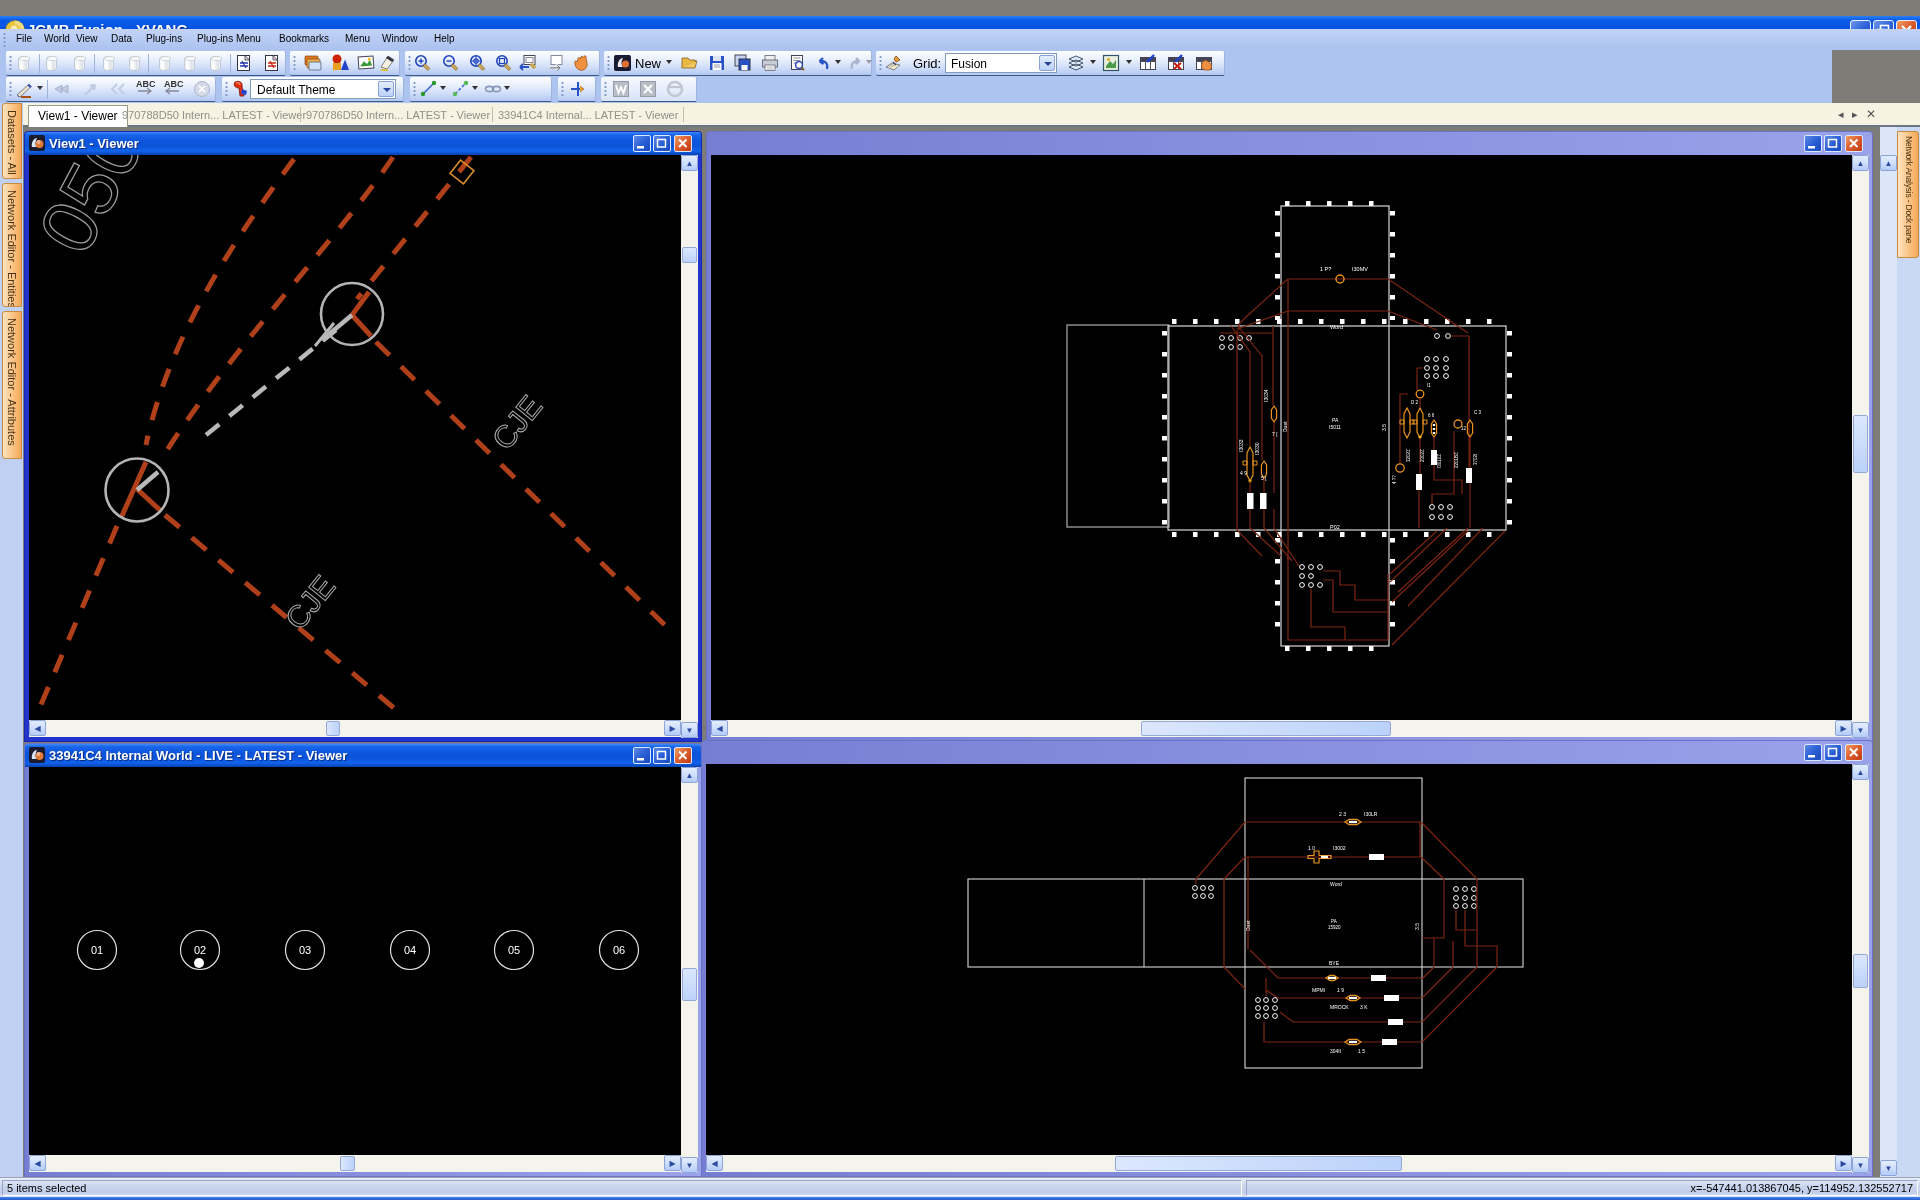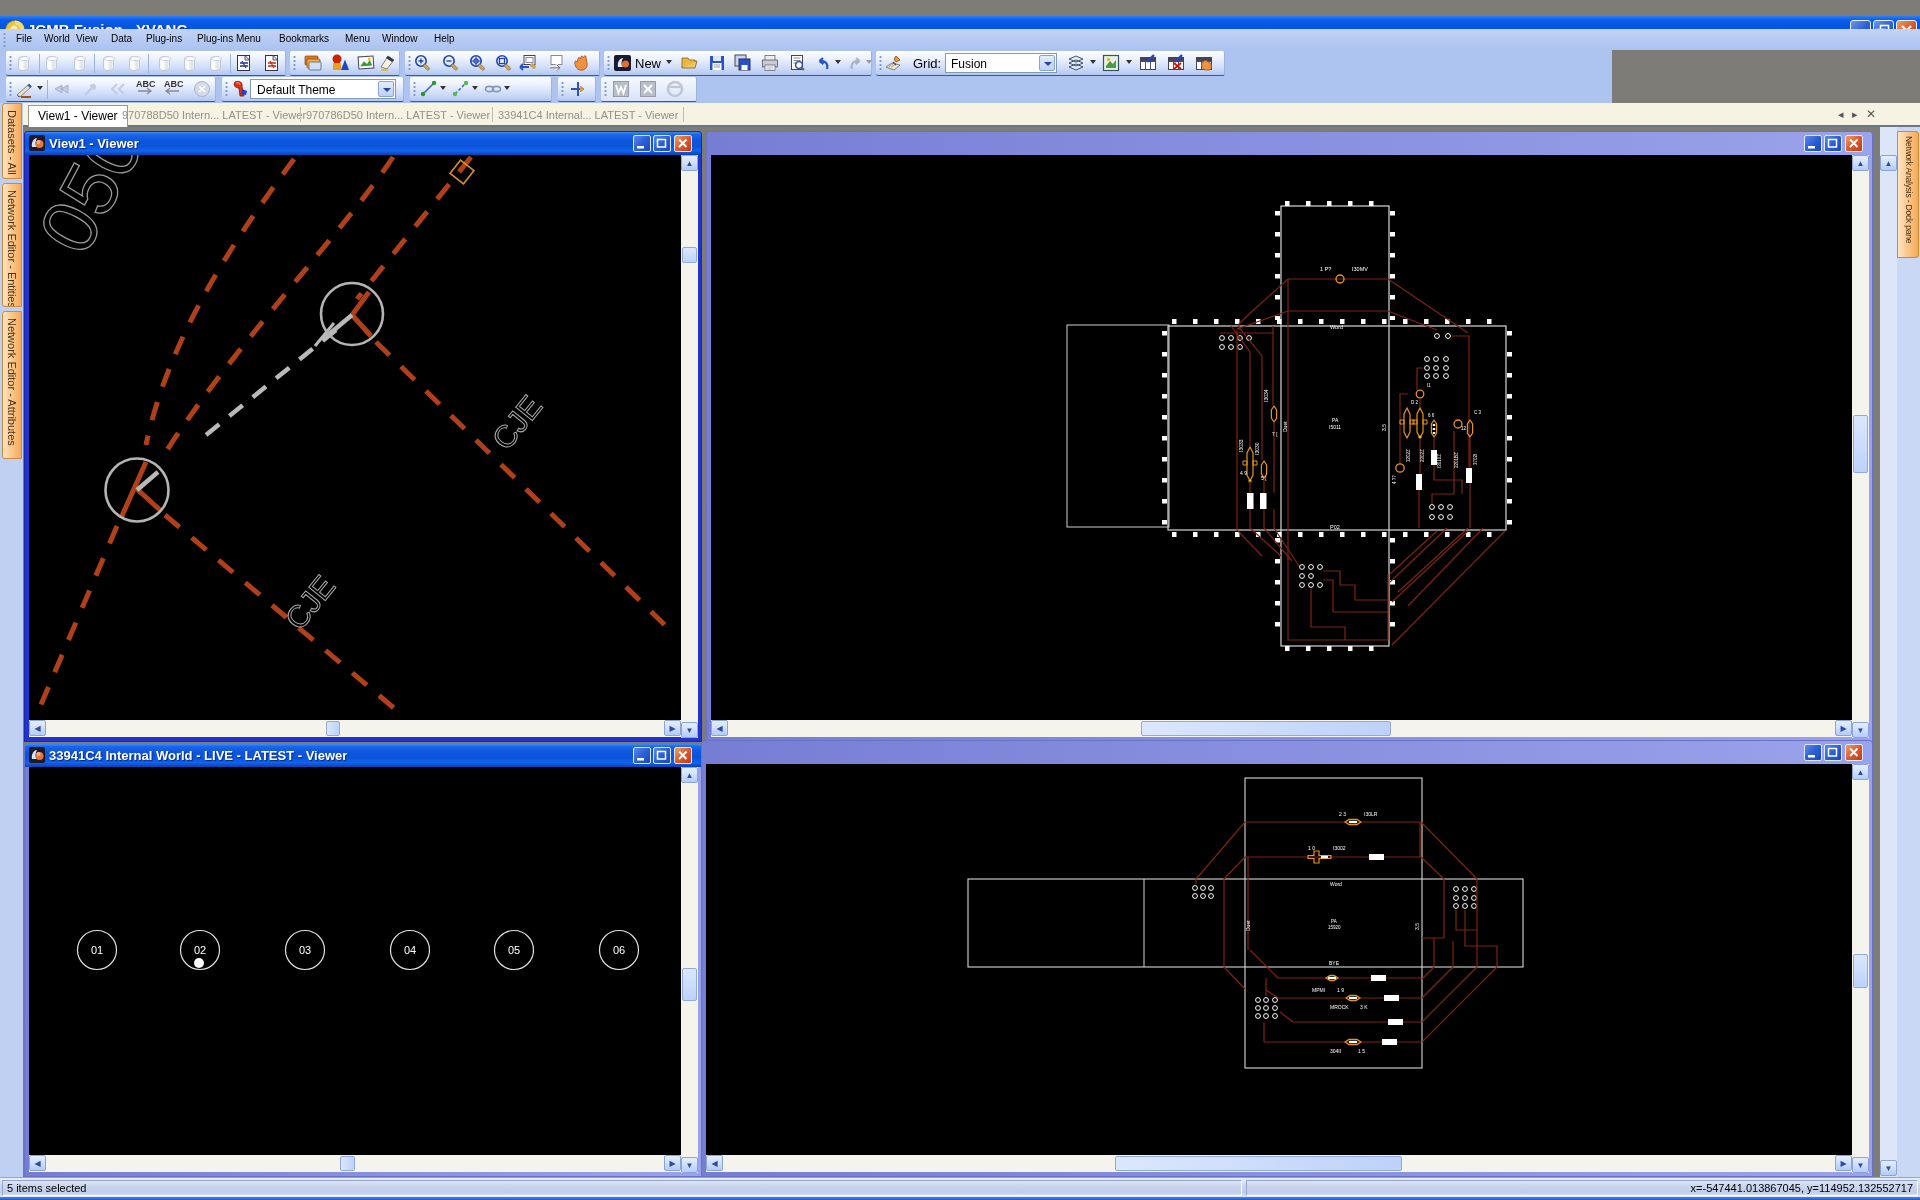--- a/index.html
+++ b/index.html
@@ -6,21 +6,21 @@
 
 #title{left:0;top:16px;width:1920px;height:29px;background:linear-gradient(180deg,#2a80f5 0%,#0b5be8 14%,#0453e2 42%,#0857e8 65%,#0c63f4 82%,#0b5ce8 92%,#0646b0 100%);}
 #title .t{position:absolute;left:27px;top:5px;color:#fff;font-weight:bold;font-size:15px;text-shadow:1px 1px 1px #0a2a7a;}
 .wbtn{position:absolute;top:4px;width:21px;height:21px;border:1px solid #eaf2ff;border-radius:3px;color:#fff;text-align:center;}
 .wbtn.b1{background:linear-gradient(135deg,#6f97ea 0%,#2f64d8 50%,#1b49bd 100%);}
 .wbtn.bx{background:linear-gradient(135deg,#f0a064 0%,#dd6031 45%,#c03a10 100%);}
 
 #menu{left:0;top:29px;width:1920px;height:21px;background:linear-gradient(180deg,#c3d3f6,#abc2f0);}
 #menu span{position:absolute;top:4px;font-size:10px;color:#000;}
 
-.tbrow{left:0;width:1612px;background:#aec4f0;}
+.tbrow{left:0;width:1832px;background:#aec4f0;}
 .pan{position:absolute;height:25px;background:linear-gradient(180deg,#fdfeff 0%,#e9f0fd 35%,#cfddf9 70%,#b2c7f2 100%);border-bottom:1px solid #3d5a80;border-right:1px solid #9fb4dd;border-radius:2px;}
 .grip{position:absolute;left:3px;top:4px;width:3px;height:17px;background-image:radial-gradient(circle,#7e99c8 1px,transparent 1.2px);background-size:3px 4px;}
 .ico{position:absolute;top:2px;width:20px;height:20px;}
 .drp{position:absolute;top:9px;width:0;height:0;border-left:3px solid transparent;border-right:3px solid transparent;border-top:4px solid #333;}
 .sep{position:absolute;top:3px;width:1px;height:19px;background:#9fb2da;}
 .combo{position:absolute;top:2px;height:20px;background:#fff;border:1px solid #7f9db9;font-size:12px;color:#000;}
 .combo .cb{position:absolute;right:1px;top:1px;width:16px;height:16px;background:linear-gradient(180deg,#e3eeff,#bcd1f8);border:1px solid #86a2d8;border-radius:2px;}
 .combo .cb:after{content:"";position:absolute;left:4px;top:6px;border-left:4px solid transparent;border-right:4px solid transparent;border-top:4px solid #29439c;}
 .cyl{position:absolute;top:5px;width:11px;height:15px;background:linear-gradient(90deg,#f2f4f6,#ffffff 30%,#dde2e8 75%,#eef1f4);border:1px solid #c2c9d2;border-radius:5px/3.5px;}
 .cyl:before{content:"";position:absolute;left:0;top:-1px;width:9px;height:3px;border:1px solid #c9ced6;border-radius:50%;background:#fbfcfd;}

